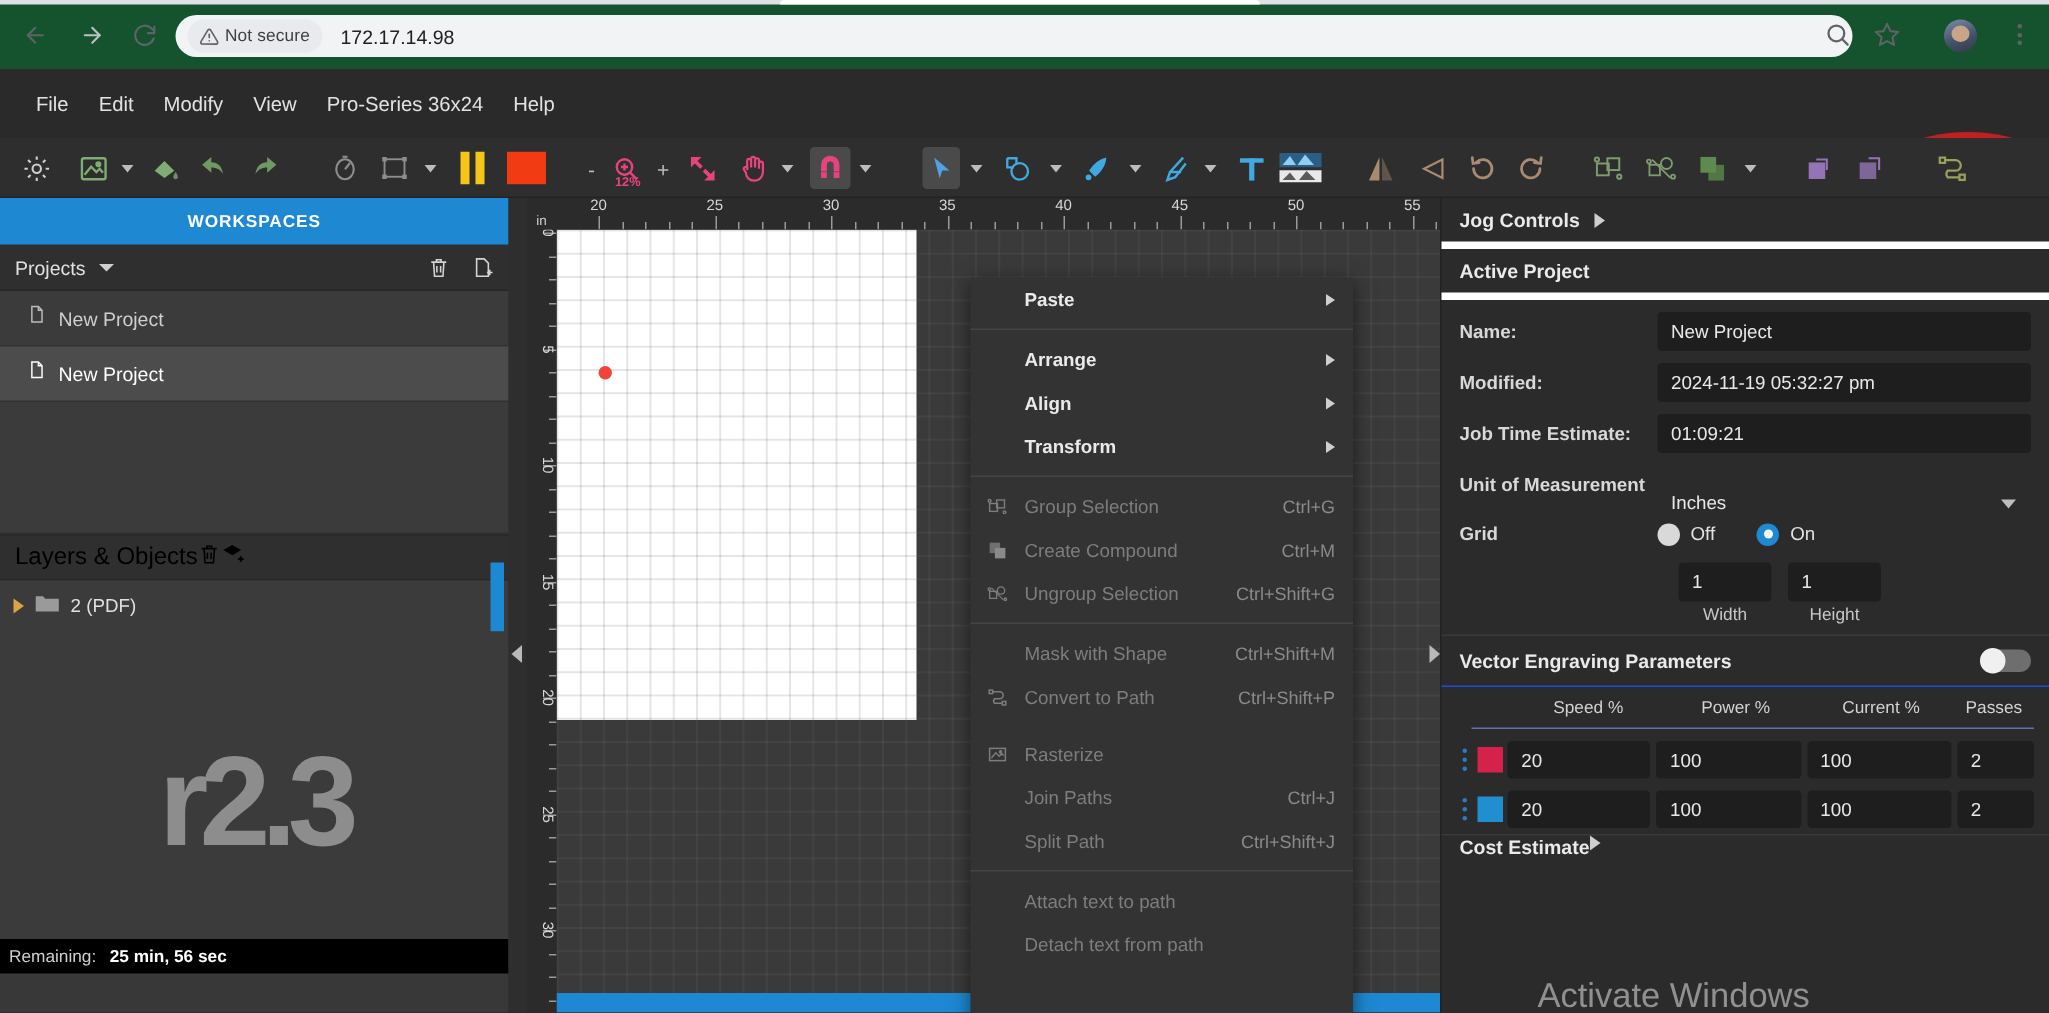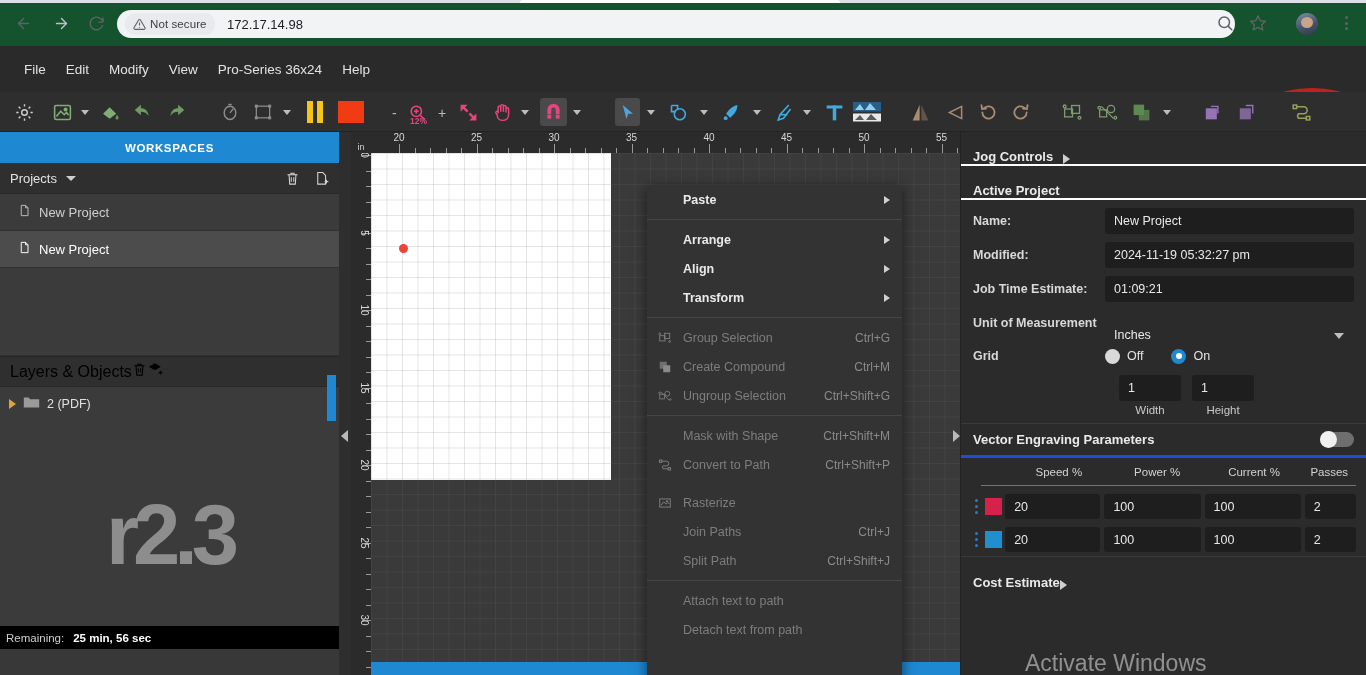--- a/index.html
+++ b/index.html
@@ -290,22 +290,22 @@
   }
   .rp-collapse {
     position: absolute; left: -10px; top: 296px; width: 10px; height: 16px;
     display: flex; align-items: center; justify-content: center; cursor: pointer;
   }
   .rp-collapse::after {
     content: ""; border-top: 6px solid transparent; border-bottom: 6px solid transparent;
     border-left: 7px solid #b9b9b9;
   }
   .rp-sec-head {
-    height: 34px; display: flex; align-items: flex-end; gap: 10px; padding: 0 12px;
-    border-bottom: 2px solid #ffffff; cursor: pointer;
+    height: 34px; display: flex; align-items: center; gap: 10px; padding: 0 12px;
+    border-bottom: 5px solid #ffffff; cursor: pointer;
   }
   .rp-sec-head .t { font-size: 13px; color: #eaeaea; font-weight: bold; }
   .rp-sec-head .tri-r {
     width: 0; height: 0; border-top: 5px solid transparent; border-bottom: 5px solid transparent;
     border-left: 7px solid #cfcfcf;
   }
   .rp-body { padding: 4px 12px 0 12px; }
   .rp-row { display: flex; align-items: center; height: 34px; }
   .rp-row .k { width: 132px; font-size: 12.5px; color: #d8d8d8; font-weight: bold; }
   .rp-input {
@@ -337,21 +337,21 @@
   .wh-row { display: flex; gap: 11px; padding: 3px 0 0 146px; }
   .wh-cell { width: 62px; }
   .wh-box {
     height: 26px; background: #1e1e1e; border-radius: 3px;
     display: flex; align-items: center; padding: 0 9px; font-size: 12.5px; color: #e8e8e8; cursor: text;
   }
   .wh-lab { text-align: center; font-size: 11.5px; color: #c8c8c8; padding-top: 3px; }
   .rp-divider { height: 1px; background: #3a3a3a; margin-top: 7px; }
   .vep-head {
     height: 34px; display: flex; align-items: center; gap: 28px; padding: 0 12px;
-    border-bottom: 3px solid #1d4ed8;
+    border-bottom: 1px solid #1d4ed8;
   }
   .vep-head .t { font-size: 13px; color: #eaeaea; font-weight: bold; }
   .vep-head .sp { flex: 1; }
   .toggle {
     width: 34px; height: 15px; border-radius: 8px; background: #6e6e6e; position: relative; cursor: pointer;
   }
   .toggle .knob {
     position: absolute; left: 0; top: -1px; width: 17px; height: 17px;
     border-radius: 50%; background: #f0f0f0;
   }
@@ -373,21 +373,21 @@
   .vep-swatch .sw { width: 17px; height: 17px; cursor: pointer; }
   .vep-cell {
     height: 25px; background: #1e1e1e; border-radius: 3px; margin-right: 4px;
     display: flex; align-items: center; padding: 0 9px; font-size: 12.5px; color: #e8e8e8; cursor: text;
   }
   .vep-cell.speed { width: 104px; }
   .vep-cell.power { width: 105px; }
   .vep-cell.current { width: 105px; }
   .vep-cell.passes { width: 55px; margin-right: 0; }
   .cost-head {
-    height: 34px; display: flex; align-items: flex-end; gap: 0; padding: 0 12px;
+    height: 34px; display: flex; align-items: flex-start; gap: 0; padding: 0 12px;
     border-top: 1px solid #3a3a3a; cursor: pointer;
   }
   .cost-head .t { font-size: 13px; color: #eaeaea; font-weight: bold; }
   .cost-head .tri-r {
     width: 0; height: 0; border-top: 5px solid transparent; border-bottom: 5px solid transparent;
     border-left: 7px solid #cfcfcf;
   }
 
   
   .watermark {

